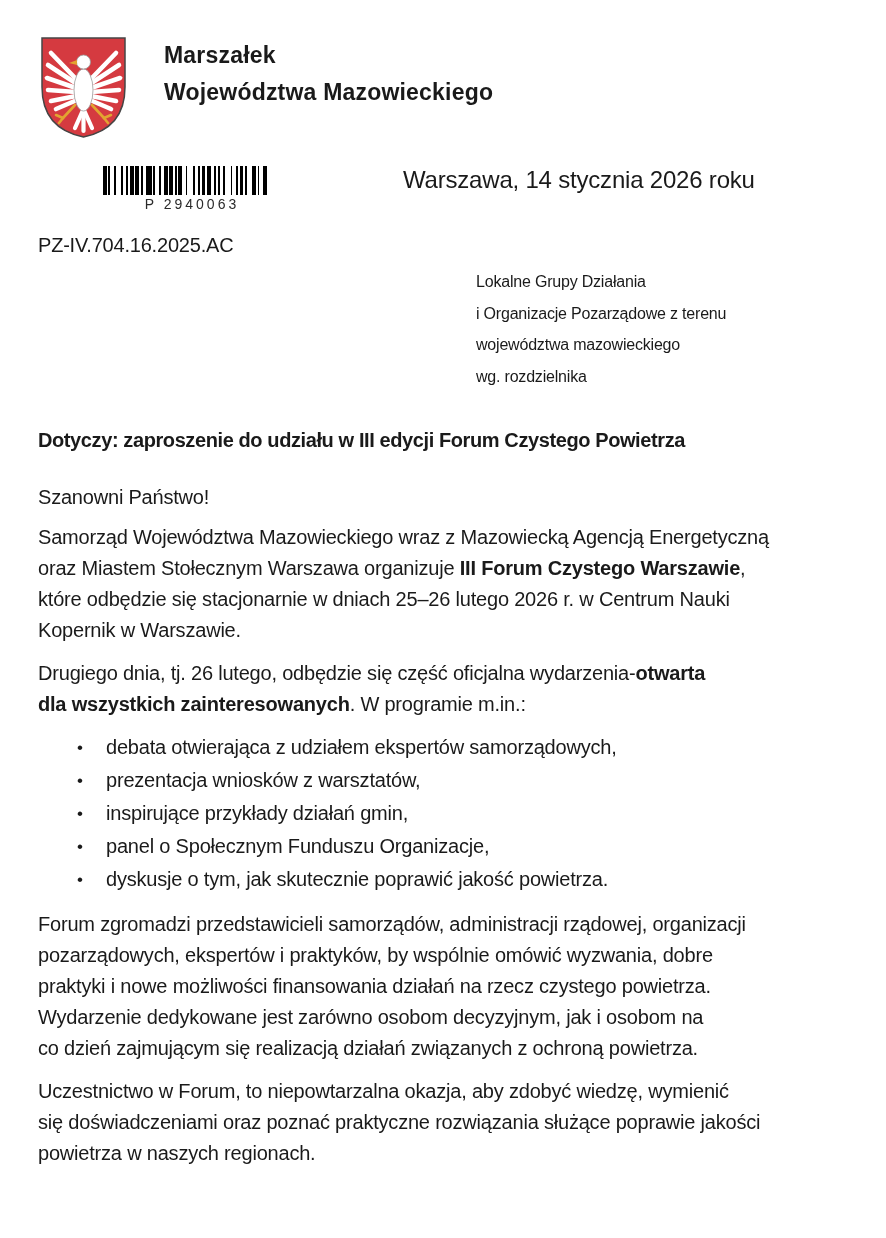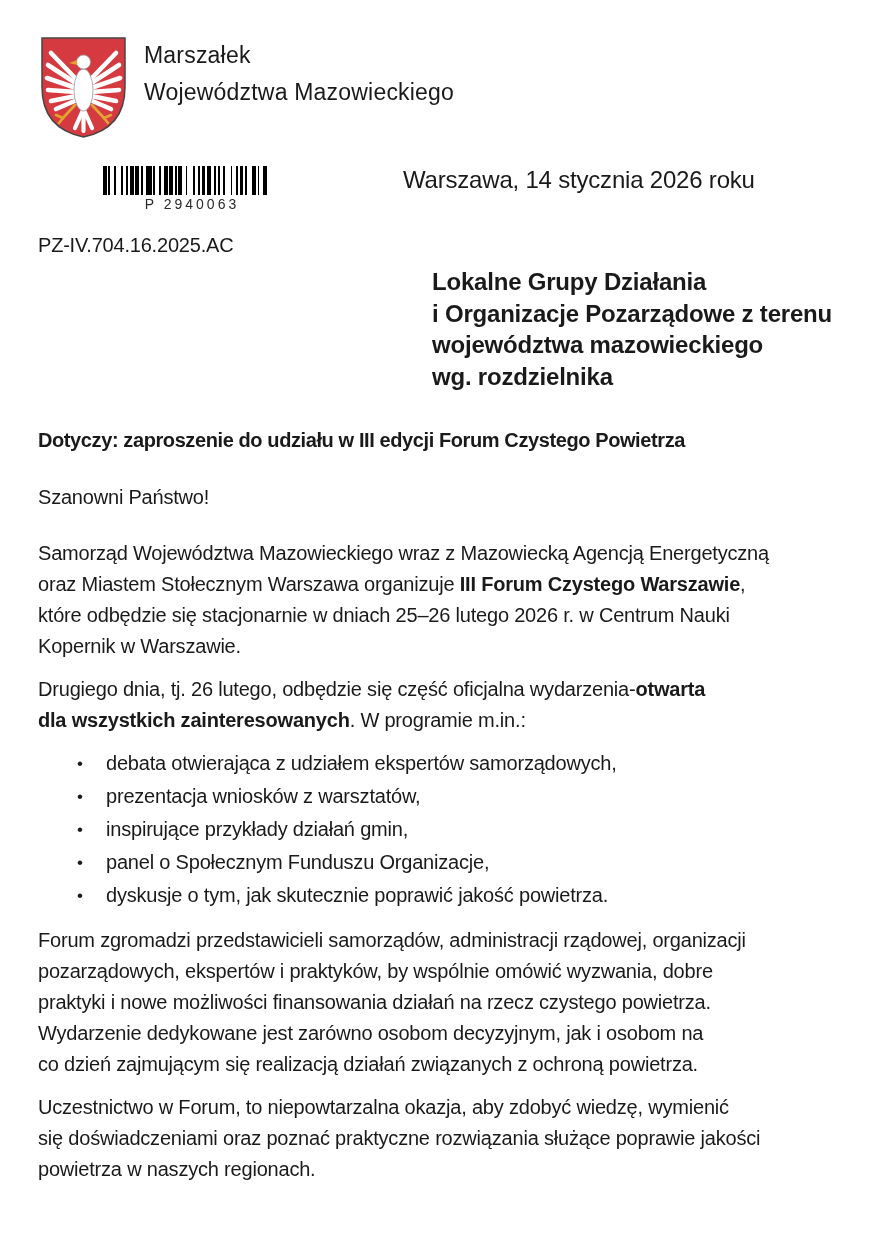--- a/index.html
+++ b/index.html
@@ -18,25 +18,26 @@
     position: absolute;
     left: 38px;
     top: 35px;
     display: flex;
     align-items: flex-start;
     gap: 15px;
   }
   .crest { width: 91px; height: 105px; flex: 0 0 auto; }
   .letterhead-title {
     font-size: 23px;
-    font-weight: 400;
+    font-weight: 700;
     line-height: 37px;
     padding-top: 2px;
     white-space: pre-line;
     letter-spacing: 0.2px;
+    margin-left: 20px;
   }
 
   
   .barcode-block {
     position: absolute;
     left: 97px;
     top: 163px;
     padding: 3px 6px 2px 6px;
     text-align: center;
   }
@@ -65,45 +66,45 @@
   .reference-number {
     position: absolute;
     left: 38px;
     top: 234px;
     font-size: 20px;
     letter-spacing: -0.2px;
   }
 
   .addressee-block {
     position: absolute;
-    left: 432px;
+    left: 476px;
     top: 266px;
-    font-size: 24px;
-    font-weight: 700;
+    font-size: 16px;
+    font-weight: 400;
     line-height: 31.5px;
     white-space: pre-line;
     letter-spacing: -0.2px;
   }
 
   
   .content {
     position: absolute;
     left: 38px;
     top: 425px;
     width: 800px;
     font-size: 20px;
     line-height: 31px;
     letter-spacing: -0.2px;
   }
   .subject-line {
     font-weight: 700;
     margin: 0 0 26px 0;
     letter-spacing: -0.4px;
   }
-  .salutation { margin: 0 0 25px 0; }
+  .salutation { margin: 0 0 9px 0; }
   .content p { margin: 0 0 12px 0; white-space: pre-line; }
   .content p b { font-weight: 700; }
   ul.program-list {
     list-style: none;
     margin: 2px 0 14px 39px;
     padding: 0;
   }
   ul.program-list li {
     display: flex;
     margin: 0 0 2px 0;

